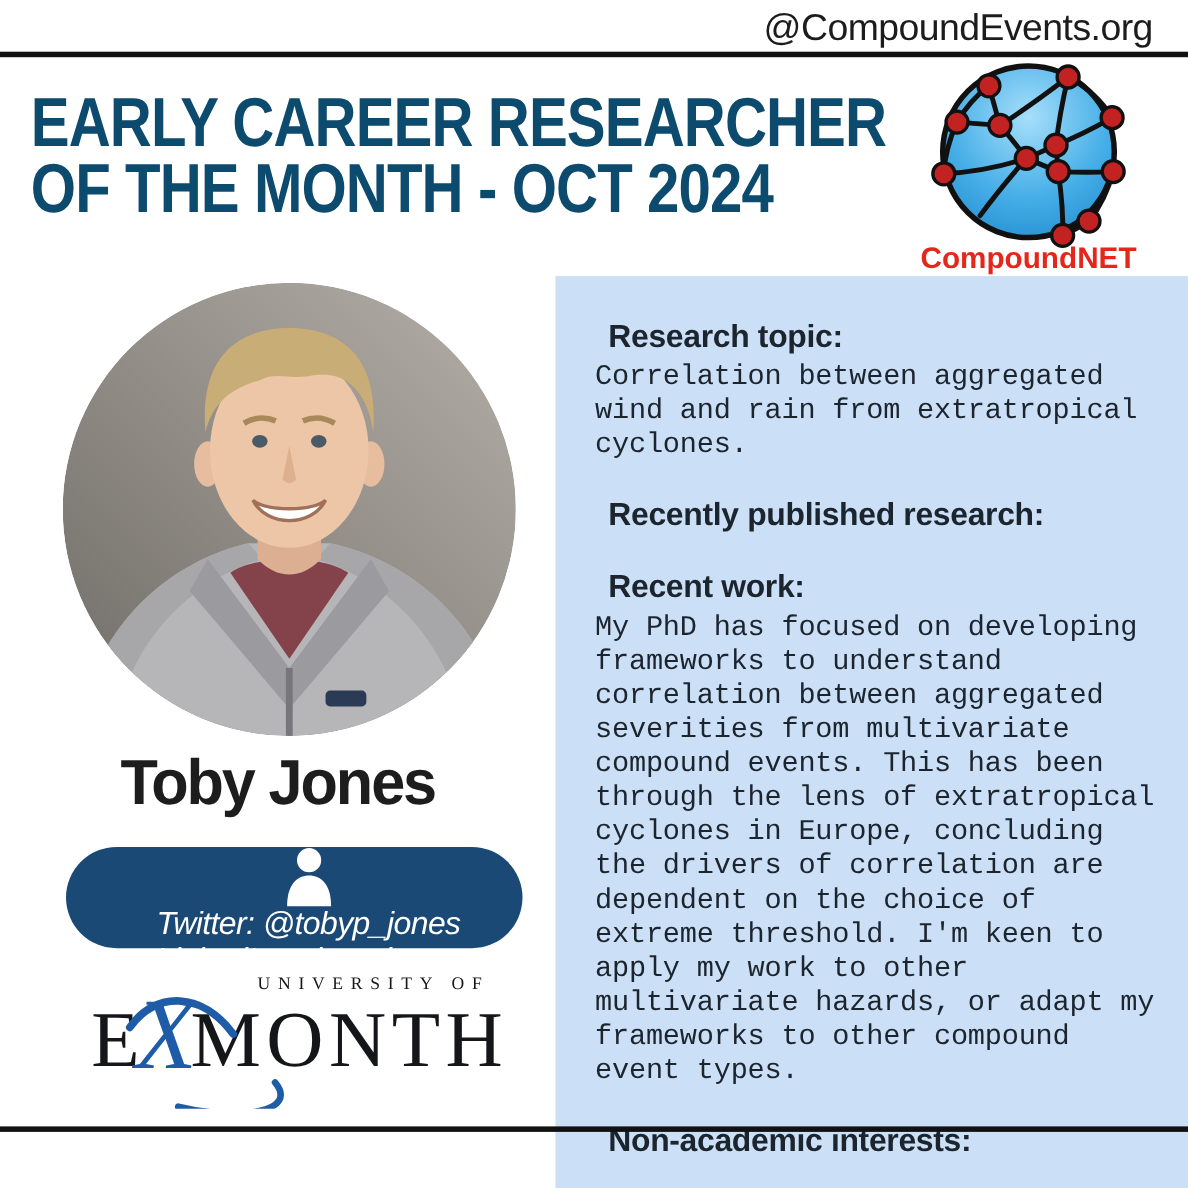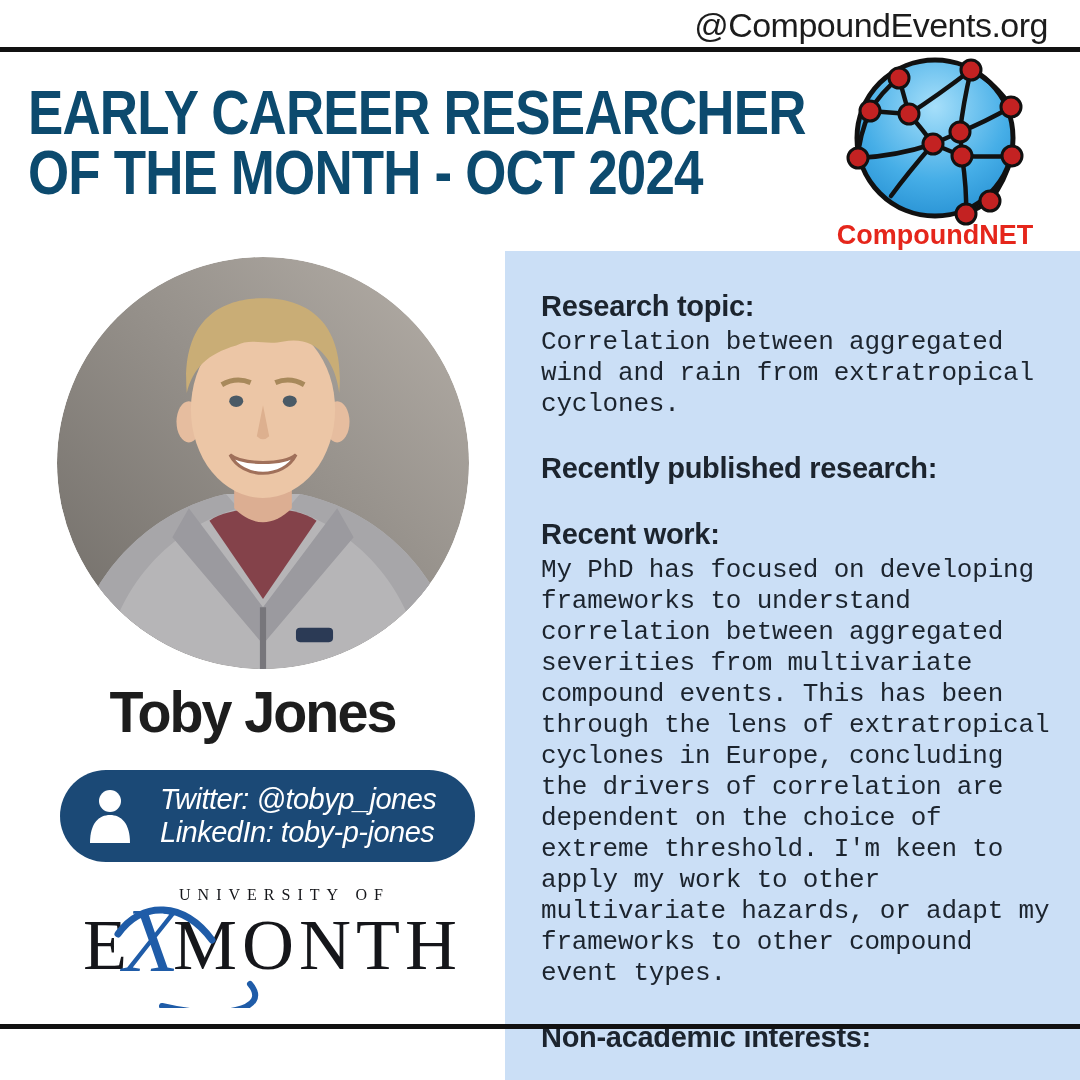--- a/index.html
+++ b/index.html
@@ -25,50 +25,50 @@
   
   .net-logo{position:absolute;left:835px;top:54px;width:200px;height:196px;}
   
   .panel{
     position:absolute;left:505px;top:251px;width:575px;height:829px;
     background:#cbdff6;box-sizing:border-box;padding:37px 24px 0 36px;
     color:#1c242e;
   }
   .panel section{margin:0 0 30px 0;}
   .panel h3{
-    margin:0 0 3px 0;font-size:29px;line-height:36px;font-weight:bold;
+    margin:0 0 3px 12px;font-size:29px;line-height:36px;font-weight:bold;
     letter-spacing:-0.3px;
   }
   .panel p{margin:0;font-size:26px;line-height:31px;letter-spacing:-0.2px;font-family:Liberation Mono, monospace;}
   .panel p.linked{text-decoration:underline;text-underline-offset:4px;cursor:pointer;}
   
   .avatar{
     position:absolute;left:57px;top:257px;width:412px;height:412px;
     border-radius:50%;overflow:hidden;
   }
   
   .name{
     position:absolute;left:0;top:678px;width:505px;text-align:center;
     font-size:58px;font-weight:bold;color:#1d1d1d;letter-spacing:-2px;
     transform:scaleX(0.96);transform-origin:50% 0;white-space:nowrap;
   }
   
   .pill{
     position:absolute;left:60px;top:770px;width:415px;height:92px;
-    background:#1b4976;border-radius:46px;display:flex;align-items:center;
+    background:#1b4976;border-radius:46px;display:flex;align-items:center;flex-direction:column;
   }
   .pill-icon{margin-left:26px;flex:0 0 auto;}
   .pill-text{
     margin-left:26px;color:#ffffff;font-style:italic;font-size:29px;
     line-height:33px;letter-spacing:-0.5px;white-space:nowrap;
   }
   
   .exeter{position:absolute;left:100px;top:886px;width:345px;height:130px;}
   .ex-top{
-    text-align:center;font-family:"Liberation Serif",serif;font-size:16px;
+    text-align:right;font-family:"Liberation Serif",serif;font-size:16px;
     letter-spacing:7px;color:#15161a;padding-left:24px;
   }
   .ex-main{
     position:relative;display:flex;justify-content:center;align-items:baseline;
     font-family:"Liberation Serif",serif;color:#15161a;margin-top:-2px;
   }
   .ex-e,.ex-ter{font-size:72px;line-height:72px;}
   .ex-ter{letter-spacing:5px;}
   .ex-x{
     font-size:92px;line-height:72px;font-style:italic;color:#1f5ca8;

